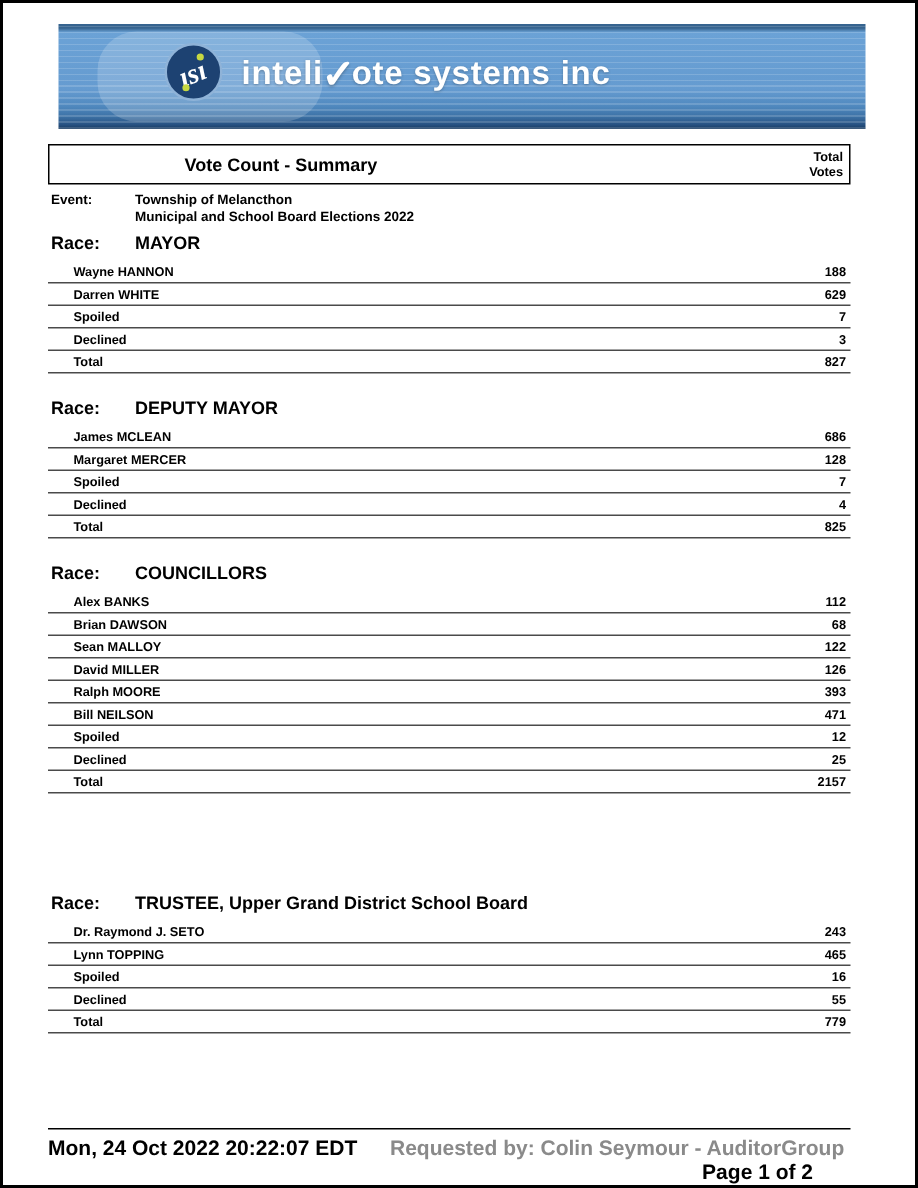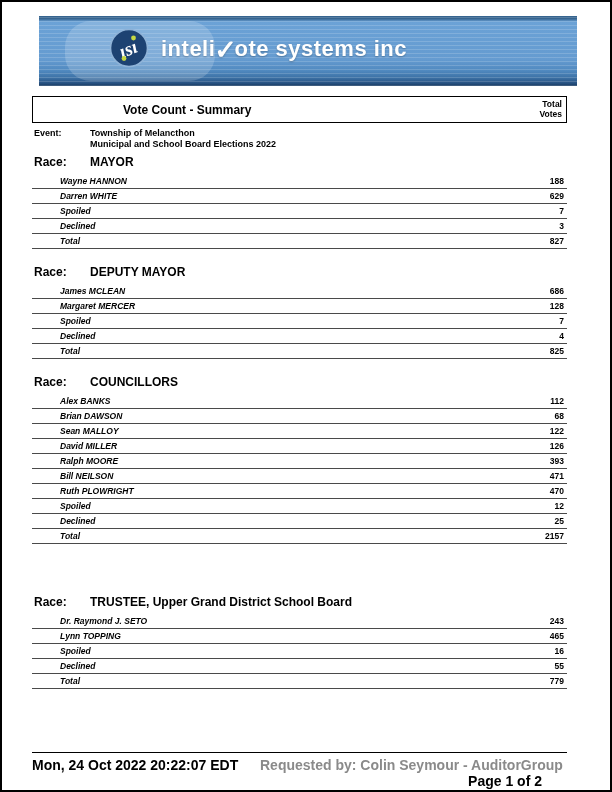--- a/index.html
+++ b/index.html
@@ -52,21 +52,21 @@
   
   .race { position:absolute; left:30px; width:535px; }
   .race-head { position:relative; height:14px; font-size:12px; }
   .race-label { position:absolute; left:2px; top:0; }
   .race-name  { position:absolute; left:58px; top:0; white-space:nowrap; }
   .rows { margin-top:5px; }
   .row {
     position:relative; height:15px; border-bottom:1px solid #4a4a4a;
     font-size:8.5px;
   }
-  .row .cand { position:absolute; left:28px; bottom:2px; white-space:nowrap;font-style:italic; }
+  .row .cand { position:absolute; left:17px; bottom:2px; white-space:nowrap; }
   .row .val  { position:absolute; right:3px; bottom:2px; text-align:left; }
 
   .race-mayor   { top:153px; }
   .race-deputy  { top:263px; }
   .race-council { top:373px; }
   .race-trustee { top:593px; }
 
   
   .footer {
     position:absolute; left:30px; width:535px; top:750px;
@@ -194,24 +194,20 @@
         </div>
       <div class="row">
           <span class="cand">Ralph MOORE</span>
           <span class="val">393</span>
         </div>
       <div class="row">
           <span class="cand">Bill NEILSON</span>
           <span class="val">471</span>
         </div>
       <div class="row">
-          <span class="cand">Ruth PLOWRIGHT</span>
-          <span class="val">470</span>
-        </div>
-      <div class="row">
           <span class="cand">Spoiled</span>
           <span class="val">12</span>
         </div>
       <div class="row">
           <span class="cand">Declined</span>
           <span class="val">25</span>
         </div>
       <div class="row">
           <span class="cand">Total</span>
           <span class="val">2157</span>

